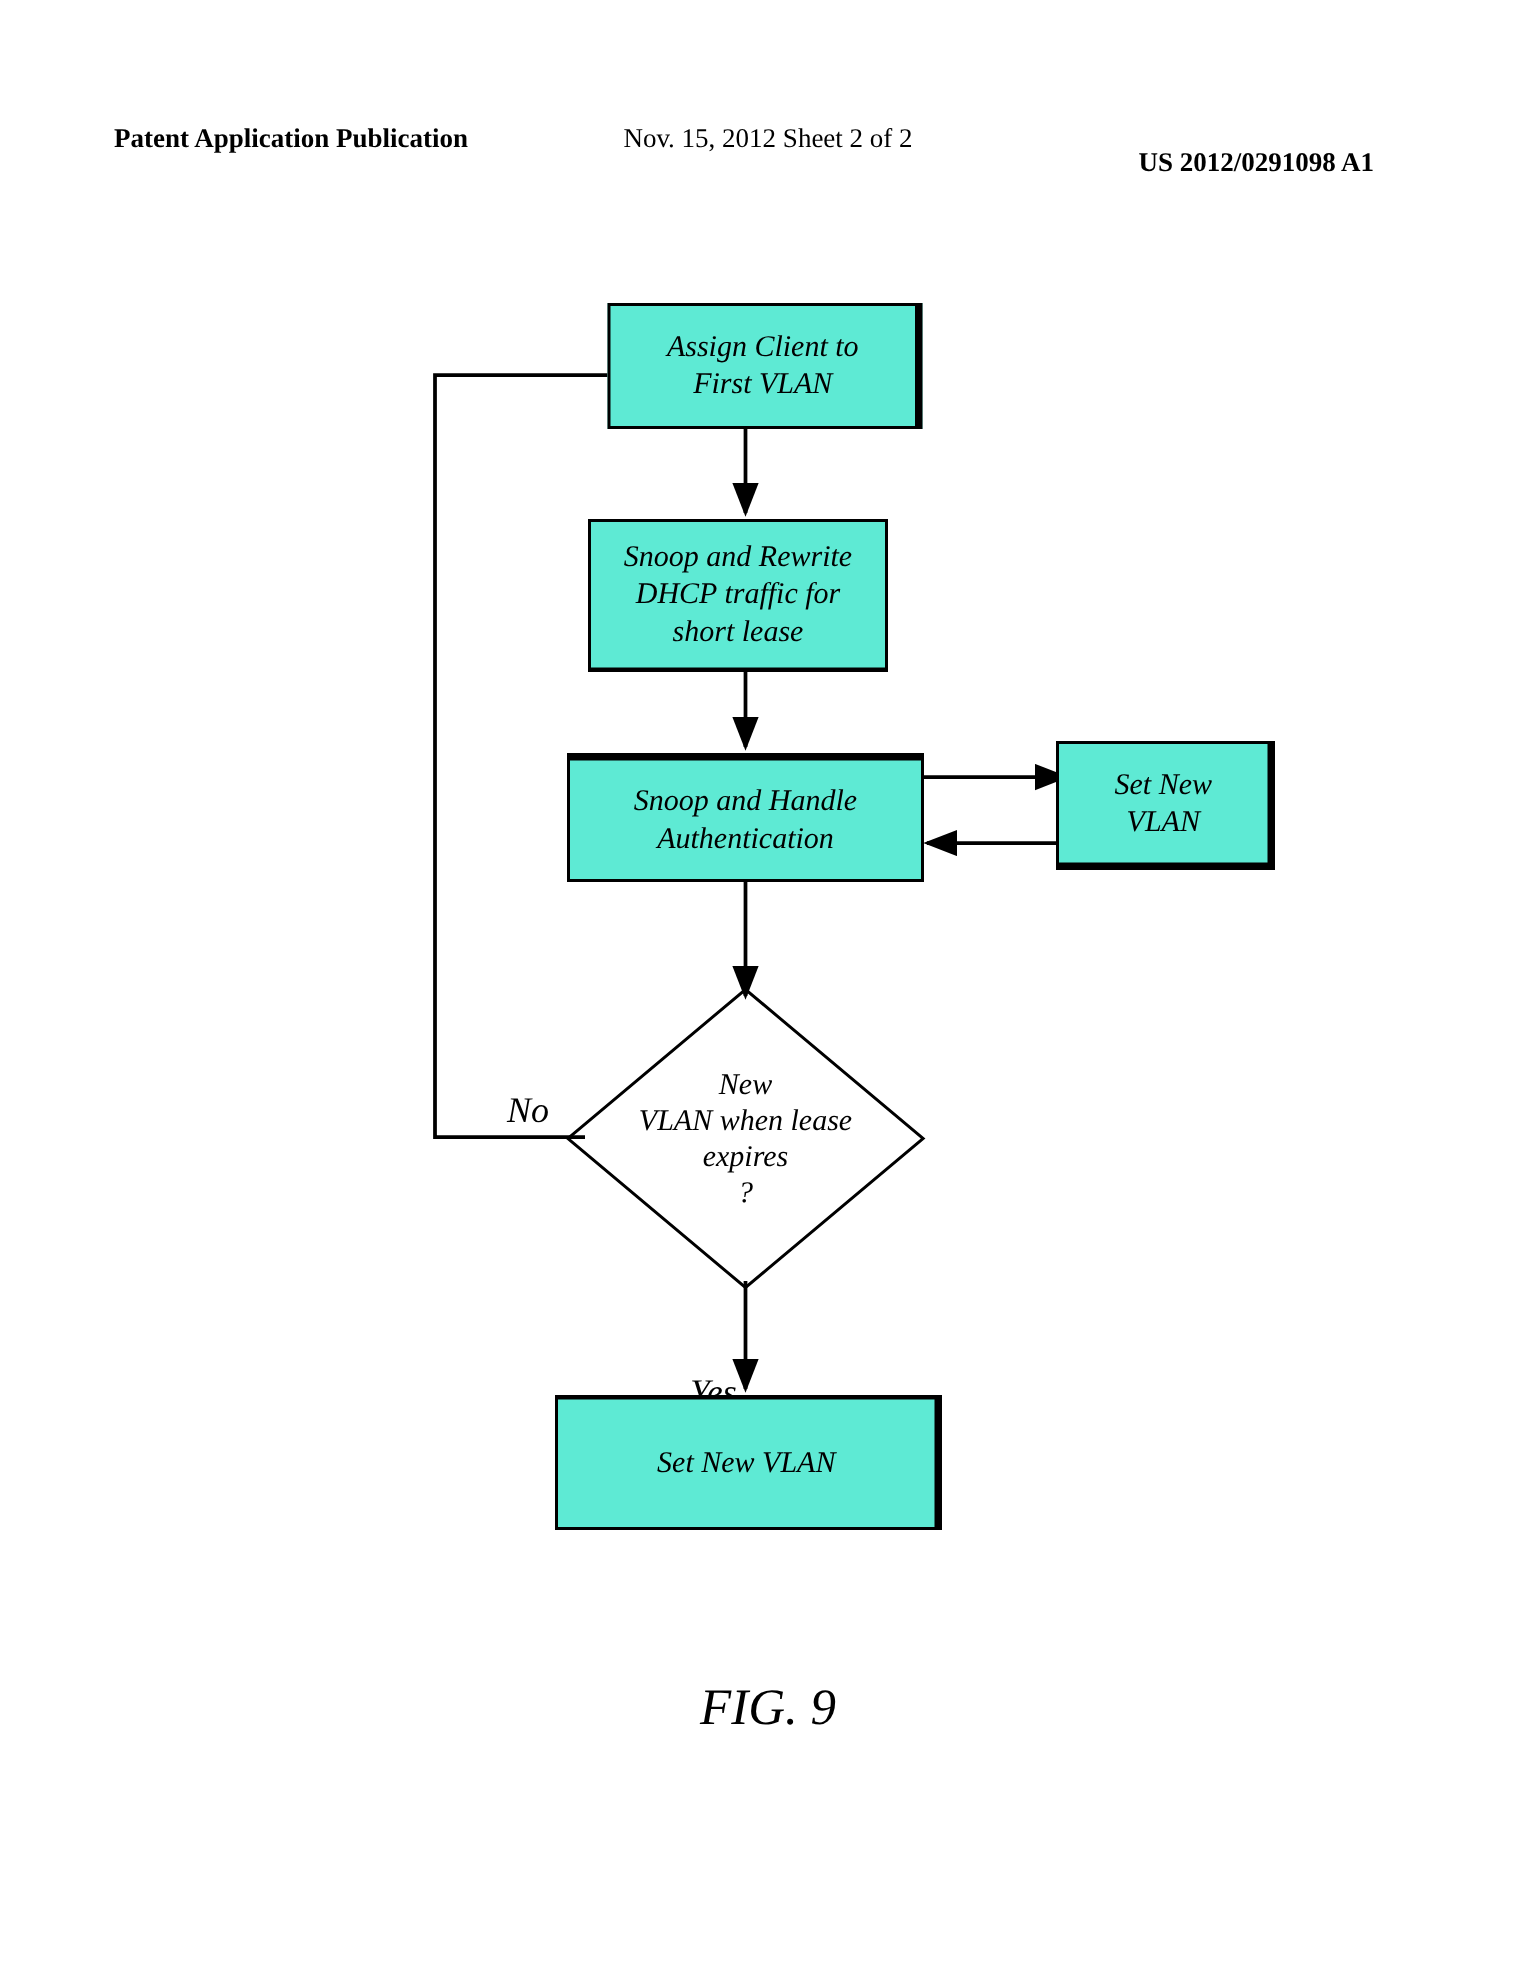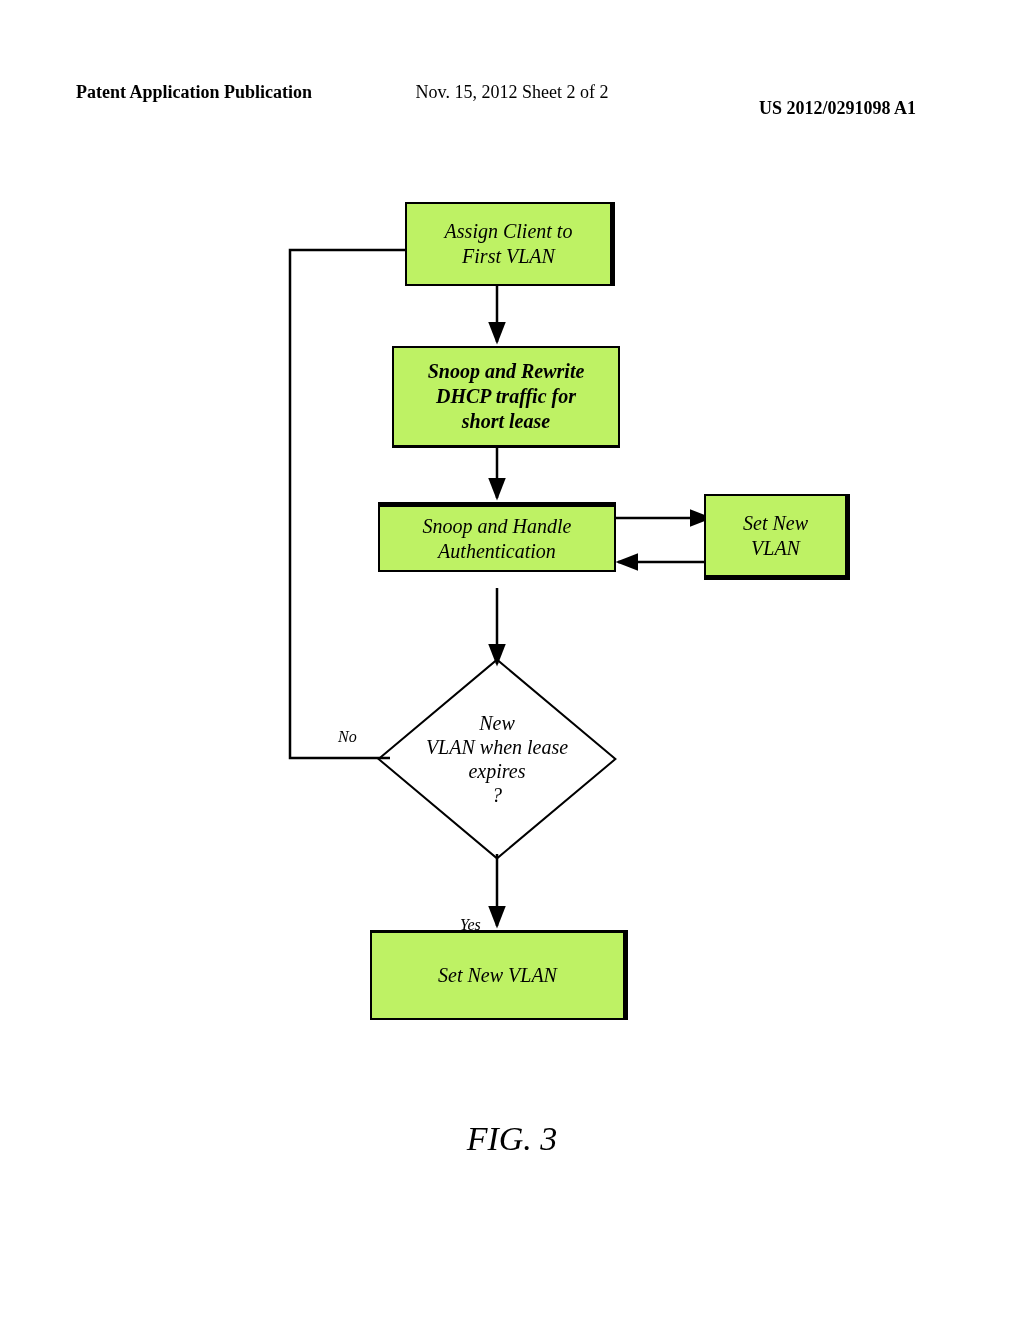--- a/index.html
+++ b/index.html
@@ -29,21 +29,21 @@
   .diagram {
     position: absolute;
     top: 170px;
     left: 0;
     width: 1024px;
     height: 1000px;
   }
   .box {
     position: absolute;
     border: 2.5px solid #000;
-    background: #bef264;
+    background: #5eead4;
     display: flex;
     flex-direction: column;
     align-items: center;
     justify-content: center;
     text-align: center;
     font-style: italic;
     font-family: Georgia, "Times New Roman", serif;
     font-size: 20px;
     line-height: 1.25;
   }
@@ -82,21 +82,21 @@
     font-family: Georgia, "Times New Roman", serif;
     font-size: 20px;
     text-align: center;
     line-height: 1.2;
     white-space: nowrap;
   }
   .label {
     position: absolute;
     font-style: italic;
     font-family: Georgia, "Times New Roman", serif;
-    font-size: 16px;
+    font-size: 24px;
   }
   svg.arrows {
     position: absolute;
     top: 0; left: 0;
     width: 1024px;
     height: 1000px;
     pointer-events: none;
   }
   .figcap {
     position: absolute;
@@ -140,25 +140,25 @@
 
     <polyline points="390,588 290,588 290,80 405,80" fill="none" stroke="#000" stroke-width="2.5"></polyline>
 
     <line x1="497" y1="684" x2="497" y2="756" stroke="#000" stroke-width="2.5" marker-end="url(#arrow)"></line>
   </svg>
 
   <div class="box shadow-right" style="left:405px; top:32px; width:210px; height:84px;">
     <div class="box-inner">Assign Client to<br>First VLAN</div>
   </div>
 
-  <div class="box" style="left:392px; top:176px; width:228px; height:102px; border-bottom-width:3.5px;font-weight:bold;">
+  <div class="box" style="left:392px; top:176px; width:200px; height:102px; border-bottom-width:3.5px;">
     <div class="box-inner">Snoop and Rewrite<br>DHCP traffic for<br>short lease</div>
   </div>
 
-  <div class="box shadow-top" style="left:378px; top:332px; width:238px; height:70px;">
+  <div class="box shadow-top" style="left:378px; top:332px; width:238px; height:86px;">
     <div class="box-inner">Snoop and Handle<br>Authentication</div>
   </div>
 
   <div class="box shadow-right shadow-bottom" style="left:704px; top:324px; width:146px; height:86px;">
     <div class="box-inner">Set New<br>VLAN</div>
   </div>
 
   <div class="diamond-wrap" style="left:387px; top:494px;">
     <div class="diamond"></div>
     <div class="diamond-text">New<br>VLAN when lease<br>expires<br>?</div>
@@ -166,13 +166,13 @@
 
   <div class="label" style="left:338px; top:558px;">No</div>
   <div class="label" style="left:460px; top:698px;margin-top:48px;">Yes</div>
 
   <div class="box shadow-right" style="left:370px; top:760px; width:258px; height:90px; border-top-width:3.5px;">
     <div class="box-inner">Set New VLAN</div>
   </div>
 
 </div>
 
-<div class="figcap">FIG. 3</div>
+<div class="figcap">FIG. 9</div>
 
 </body></html>

